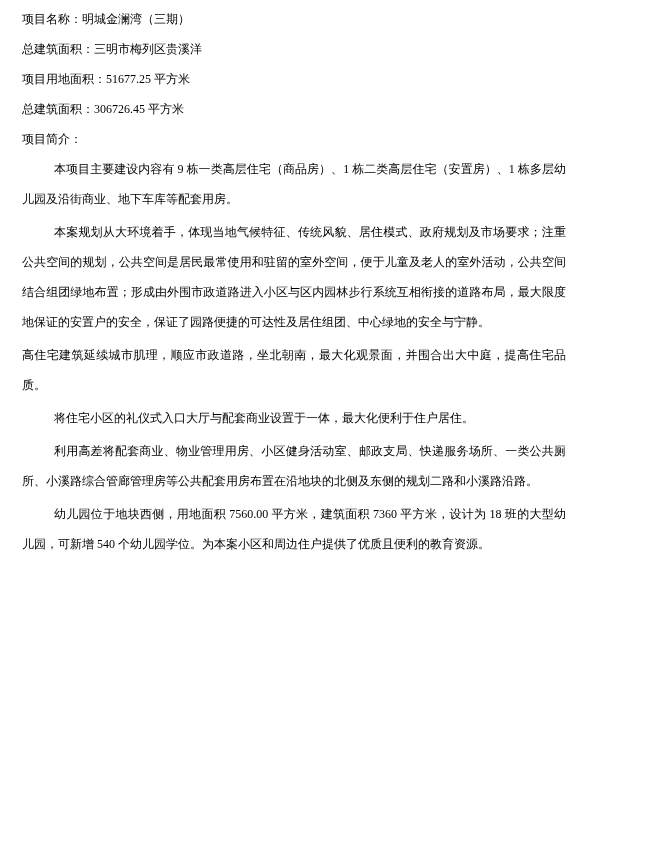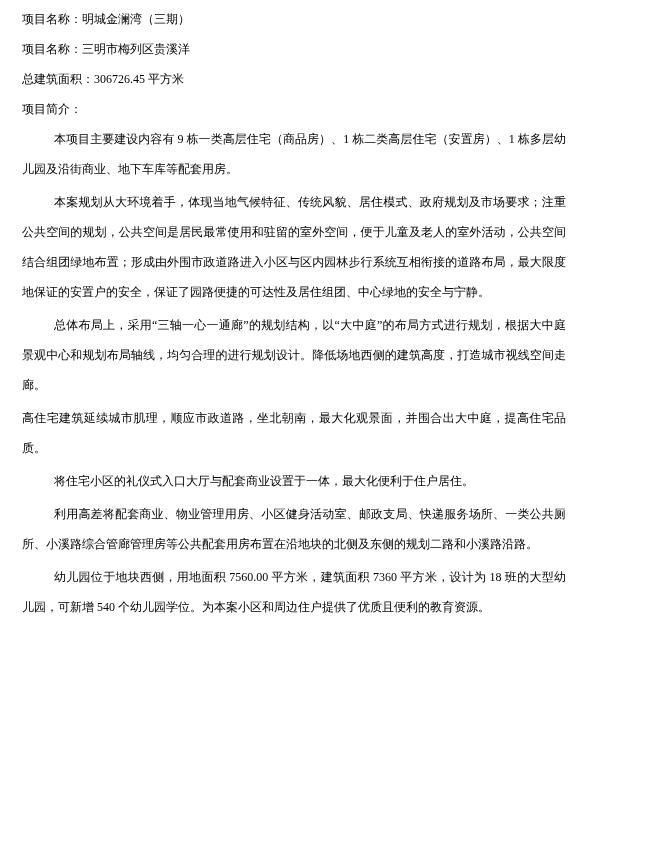--- a/index.html
+++ b/index.html
@@ -32,24 +32,24 @@
   }
   .para.indent {
     text-indent: 32px;
   }
 </style>
 </head>
 <body>
 
 <div class="page">
   <p class="field-line">项目名称：明城金澜湾（三期）</p>
-  <p class="field-line">项目名称：三明市梅列区贵溪洋</p>
+  <p class="field-line">总建筑面积：三明市梅列区贵溪洋</p>
+  <p class="field-line">项目用地面积：51677.25 平方米</p>
   <p class="field-line">总建筑面积：306726.45 平方米</p>
   <p class="field-line">项目简介：</p>
 
   <p class="para indent">本项目主要建设内容有 9 栋一类高层住宅（商品房）、1 栋二类高层住宅（安置房）、1 栋多层幼儿园及沿街商业、地下车库等配套用房。</p>
   <p class="para indent">本案规划从大环境着手，体现当地气候特征、传统风貌、居住模式、政府规划及市场要求；注重公共空间的规划，公共空间是居民最常使用和驻留的室外空间，便于儿童及老人的室外活动，公共空间结合组团绿地布置；形成由外围市政道路进入小区与区内园林步行系统互相衔接的道路布局，最大限度地保证的安置户的安全，保证了园路便捷的可达性及居住组团、中心绿地的安全与宁静。</p>
-  <p class="para indent">总体布局上，采用“三轴一心一通廊”的规划结构，以“大中庭”的布局方式进行规划，根据大中庭景观中心和规划布局轴线，均匀合理的进行规划设计。降低场地西侧的建筑高度，打造城市视线空间走廊。</p>
   <p class="para">高住宅建筑延续城市肌理，顺应市政道路，坐北朝南，最大化观景面，并围合出大中庭，提高住宅品质。</p>
   <p class="para indent">将住宅小区的礼仪式入口大厅与配套商业设置于一体，最大化便利于住户居住。</p>
   <p class="para indent">利用高差将配套商业、物业管理用房、小区健身活动室、邮政支局、快递服务场所、一类公共厕所、小溪路综合管廊管理房等公共配套用房布置在沿地块的北侧及东侧的规划二路和小溪路沿路。</p>
   <p class="para indent">幼儿园位于地块西侧，用地面积 7560.00 平方米，建筑面积 7360 平方米，设计为 18 班的大型幼儿园，可新增 540 个幼儿园学位。为本案小区和周边住户提供了优质且便利的教育资源。</p>
 </div>
 
 </body></html>

